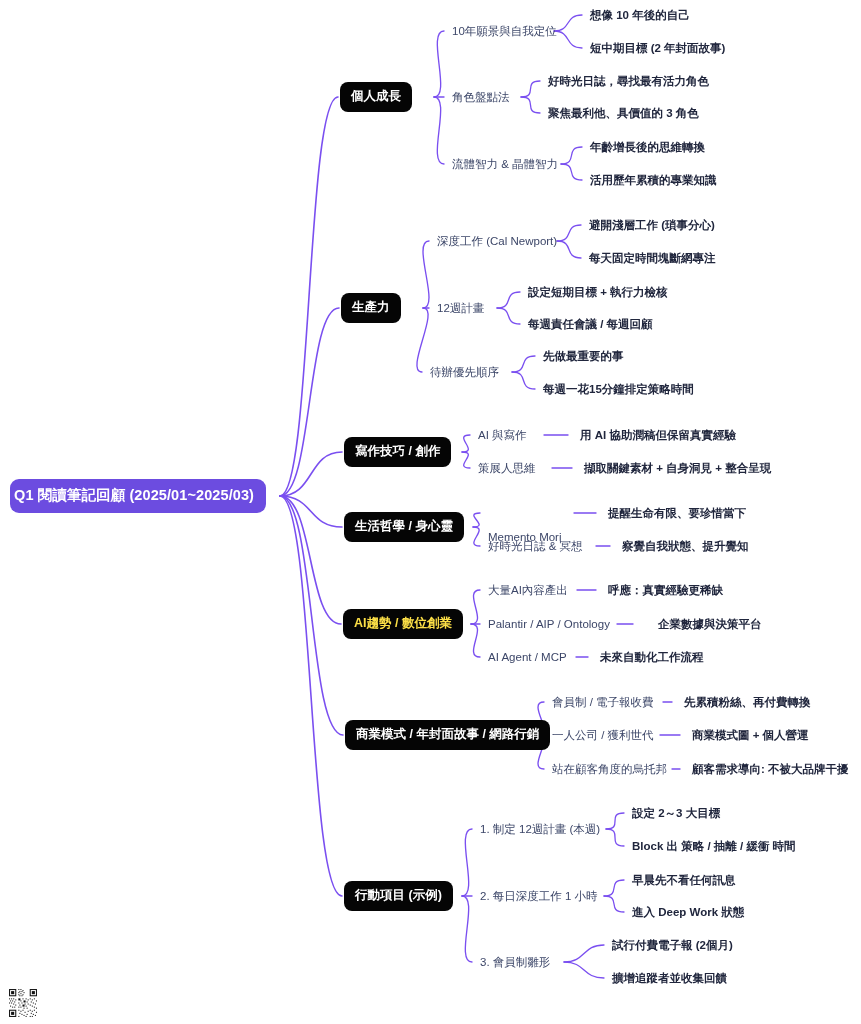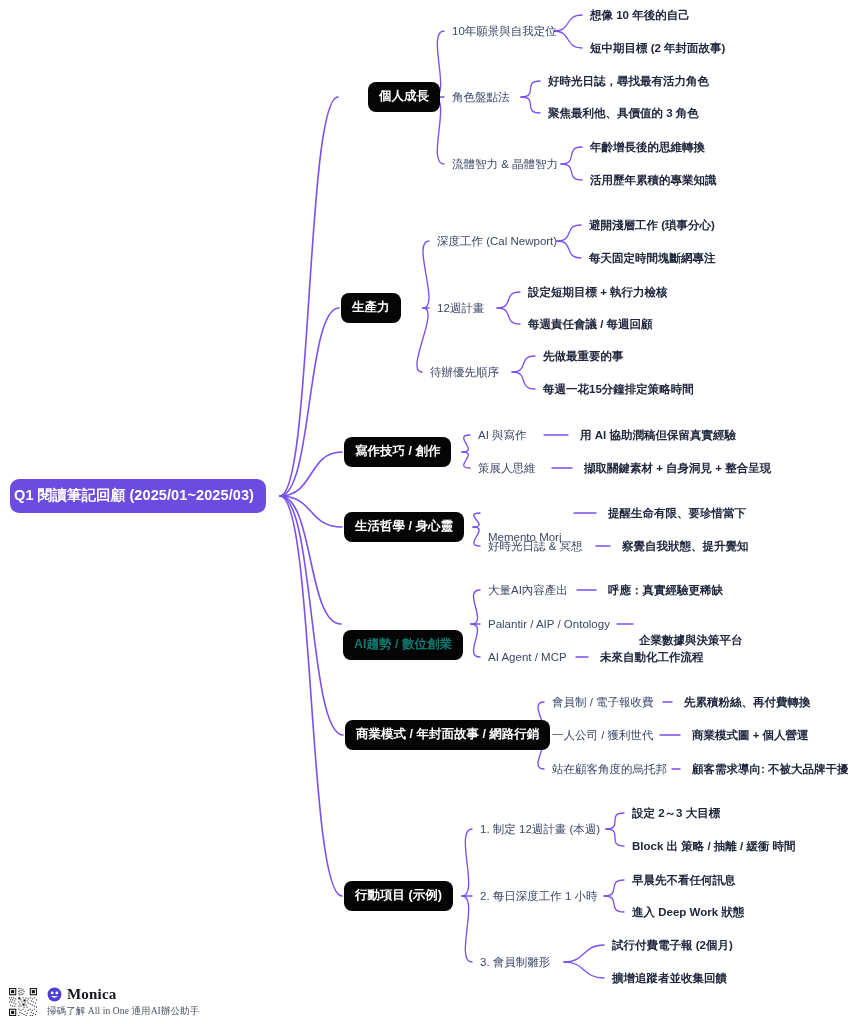--- a/index.html
+++ b/index.html
@@ -173,21 +173,21 @@
         <path d="M 462 896 C 480 896, 454 896, 472 896" stroke="#7a4ff0" stroke-width="1.35" fill="none"></path>
         <path d="M 604 896 C 622 896, 606 880, 624 880" stroke="#7a4ff0" stroke-width="1.3" fill="none"></path>
         <path d="M 604 896 C 622 896, 606 912, 624 912" stroke="#7a4ff0" stroke-width="1.3" fill="none"></path>
         <path d="M 462 896 C 480 896, 454 962, 472 962" stroke="#7a4ff0" stroke-width="1.35" fill="none"></path>
         <path d="M 564 962 C 586 962, 582 945, 604 945" stroke="#7a4ff0" stroke-width="1.3" fill="none"></path>
         <path d="M 564 962 C 586 962, 582 978, 604 978" stroke="#7a4ff0" stroke-width="1.3" fill="none"></path>
       </g>
   </svg>
   <div id="nodes-layer">
       <div class="root-node" style="left: 10px; top: 496px; background: rgb(108, 76, 224); color: rgb(255, 255, 255);">Q1 閱讀筆記回顧 (2025/01~2025/03)</div>
-      <div class="branch-node" style="left: 340px; top: 97px; background: rgb(5, 5, 5); color: rgb(255, 255, 255); margin-left: 28px;">個人成長</div>
+      <div class="branch-node" style="left: 340px; top: 97px; background: rgb(5, 5, 5); color: rgb(255, 255, 255);">個人成長</div>
       <div class="l2-node" style="left: 452px; top: 31px; color: rgb(60, 70, 104);">10年願景與自我定位</div>
       <div class="l3-node" style="left: 590px; top: 15px; color: rgb(32, 38, 61);">想像 10 年後的自己</div>
       <div class="l3-node" style="left: 590px; top: 48px; color: rgb(32, 38, 61);">短中期目標 (2 年封面故事)</div>
       <div class="l2-node" style="left: 452px; top: 97px; color: rgb(60, 70, 104);">角色盤點法</div>
       <div class="l3-node" style="left: 548px; top: 81px; color: rgb(32, 38, 61);">好時光日誌，尋找最有活力角色</div>
       <div class="l3-node" style="left: 548px; top: 113px; color: rgb(32, 38, 61);">聚焦最利他、具價值的 3 角色</div>
       <div class="l2-node" style="left: 452px; top: 164px; color: rgb(60, 70, 104);">流體智力 &amp; 晶體智力</div>
       <div class="l3-node" style="left: 590px; top: 147px; color: rgb(32, 38, 61);">年齡增長後的思維轉換</div>
       <div class="l3-node" style="left: 590px; top: 180px; color: rgb(32, 38, 61);">活用歷年累積的專業知識</div>
       <div class="branch-node" style="left: 341px; top: 308px; background: rgb(5, 5, 5); color: rgb(255, 255, 255);">生產力</div>
@@ -203,25 +203,25 @@
       <div class="branch-node" style="left: 344px; top: 452px; background: rgb(5, 5, 5); color: rgb(255, 255, 255);">寫作技巧 / 創作</div>
       <div class="l2-node" style="left: 478px; top: 435px; color: rgb(60, 70, 104);">AI 與寫作</div>
       <div class="l3-node" style="left: 580px; top: 435px; color: rgb(32, 38, 61);">用 AI 協助潤稿但保留真實經驗</div>
       <div class="l2-node" style="left: 478px; top: 468px; color: rgb(60, 70, 104);">策展人思維</div>
       <div class="l3-node" style="left: 584px; top: 468px; color: rgb(32, 38, 61);">擷取關鍵素材 + 自身洞見 + 整合呈現</div>
       <div class="branch-node" style="left: 344px; top: 527px; background: rgb(5, 5, 5); color: rgb(255, 255, 255);">生活哲學 / 身心靈</div>
       <div class="l2-node" style="left: 488px; top: 513px; color: rgb(60, 70, 104); margin-top: 24px;">Memento Mori</div>
       <div class="l3-node" style="left: 608px; top: 513px; color: rgb(32, 38, 61);">提醒生命有限、要珍惜當下</div>
       <div class="l2-node" style="left: 488px; top: 546px; color: rgb(60, 70, 104);">好時光日誌 &amp; 冥想</div>
       <div class="l3-node" style="left: 622px; top: 546px; color: rgb(32, 38, 61);">察覺自我狀態、提升覺知</div>
-      <div class="branch-node" style="left: 343px; top: 645px; background: rgb(5, 5, 5); color: #0f766e;">AI趨勢 / 數位創業</div>
+      <div class="branch-node" style="left: 343px; top: 624px; background: rgb(5, 5, 5); color: #fde047;">AI趨勢 / 數位創業</div>
       <div class="l2-node" style="left: 488px; top: 590px; color: rgb(60, 70, 104);">大量AI內容產出</div>
       <div class="l3-node" style="left: 608px; top: 590px; color: rgb(32, 38, 61);">呼應：真實經驗更稀缺</div>
       <div class="l2-node" style="left: 488px; top: 624px; color: rgb(60, 70, 104);">Palantir / AIP / Ontology</div>
-      <div class="l3-node" style="left: 639px; top: 624px; color: rgb(32, 38, 61); margin-top: 16px;">企業數據與決策平台</div>
+      <div class="l3-node" style="left: 658px; top: 624px; color: rgb(32, 38, 61);">企業數據與決策平台</div>
       <div class="l2-node" style="left: 488px; top: 657px; color: rgb(60, 70, 104);">AI Agent / MCP</div>
       <div class="l3-node" style="left: 600px; top: 657px; color: rgb(32, 38, 61);">未來自動化工作流程</div>
       <div class="branch-node" style="left: 345px; top: 735px; background: rgb(5, 5, 5); color: rgb(255, 255, 255);">商業模式 / 年封面故事 / 網路行銷</div>
       <div class="l2-node" style="left: 552px; top: 702px; color: rgb(60, 70, 104);">會員制 / 電子報收費</div>
       <div class="l3-node" style="left: 684px; top: 702px; color: rgb(32, 38, 61);">先累積粉絲、再付費轉換</div>
       <div class="l2-node" style="left: 552px; top: 735px; color: rgb(60, 70, 104);">一人公司 / 獲利世代</div>
       <div class="l3-node" style="left: 692px; top: 735px; color: rgb(32, 38, 61);">商業模式圖 + 個人營運</div>
       <div class="l2-node" style="left: 552px; top: 769px; color: rgb(60, 70, 104);">站在顧客角度的烏托邦</div>
       <div class="l3-node" style="left: 692px; top: 769px; color: rgb(32, 38, 61);">顧客需求導向: 不被大品牌干擾</div>
       <div class="branch-node" style="left: 344px; top: 896px; background: rgb(5, 5, 5); color: rgb(255, 255, 255);">行動項目 (示例)</div>
@@ -320,25 +320,13 @@
         <rect x="23" y="22" width="1" height="1"></rect>
         <rect x="25" y="21" width="1" height="1"></rect>
       <rect x="27" y="23" width="1" height="1"></rect>
         <rect x="22" y="24" width="1" height="1"></rect>
         <rect x="24" y="25" width="1" height="1"></rect>
       <rect x="26" y="26" width="1" height="1"></rect>
         <rect x="21" y="27" width="1" height="1"></rect>
         <rect x="23" y="27" width="1" height="1"></rect>
     </g>
   </svg>
-  <div class="footer-text">
-    <div class="brand-row">
-      <svg class="monica-logo" viewBox="0 0 16 16" xmlns="http://www.w3.org/2000/svg">
-        <circle cx="8" cy="8" r="7.4" fill="#4d3fd6"></circle>
-        <circle cx="5.5" cy="6.3" r="1.5" fill="#ffffff"></circle>
-        <circle cx="10.5" cy="6.3" r="1.5" fill="#ffffff"></circle>
-        <path d="M4.6 9.6 A3.8 3.4 0 0 0 11.4 9.6 Z" fill="#ffffff"></path>
-      </svg>
-      <span class="brand-name">Monica</span>
-    </div>
-    <span class="brand-sub">掃碼了解 All in One 通用AI辦公助手</span>
-  </div>
 </div>
 
 </body></html>

